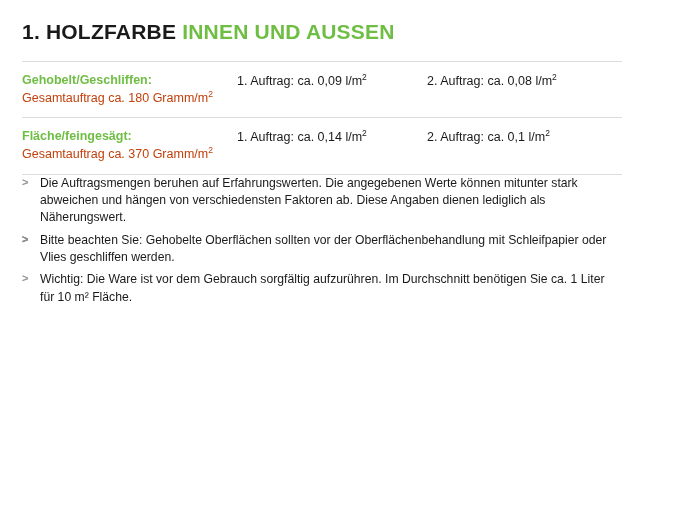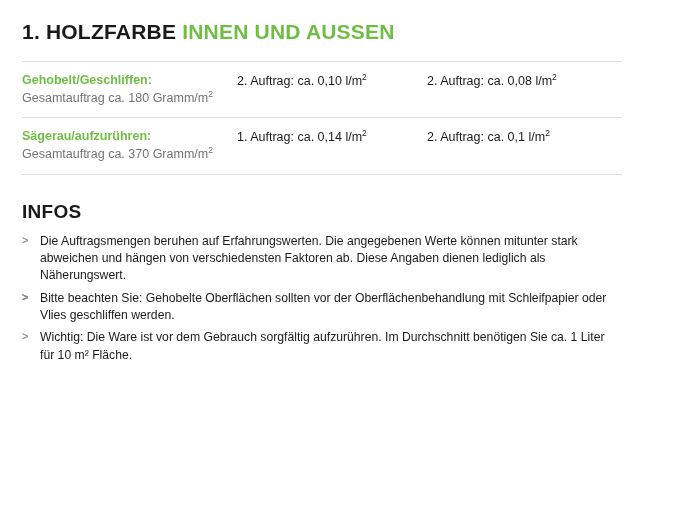--- a/index.html
+++ b/index.html
@@ -69,21 +69,21 @@
     margin-left: 48px;
   }
   .lbl-head {
     color: #6fbe44;
     font-weight: bold;
     display: block;
     font-size: 12.5px;
   }
   .lbl-sub {
     display: block;
-    color: #737373;
+    color: #c2410c;
     font-size: 12.5px;
   }
   .coat {
     color: #1a1a1a;
     font-size: 12.5px;
     display: block;
     padding-top: 1px;
   }
   sup {
     font-size: 8.5px;
@@ -131,42 +131,41 @@
   </h1>
 
   <table class="table">
     <tbody>
       <tr>
         <td class="col-label">
           <span class="lbl-head">Gehobelt/Geschliffen:</span>
           <span class="lbl-sub"><span>Gesamtauftrag ca. 180 Gramm/m</span><sup>2</sup></span>
         </td>
         <td class="col-a">
-          <span class="coat"><span>2. Auftrag: ca. 0,10 l/m</span><sup>2</sup></span>
+          <span class="coat"><span>1. Auftrag: ca. 0,09 l/m</span><sup>2</sup></span>
         </td>
         <td class="col-b">
           <span class="coat"><span>2. Auftrag: ca. 0,08 l/m</span><sup>2</sup></span>
         </td>
       </tr>
       <tr>
         <td class="col-label">
-          <span class="lbl-head">Sägerau/aufzurühren:</span>
+          <span class="lbl-head">Fläche/feingesägt:</span>
           <span class="lbl-sub"><span>Gesamtauftrag ca. 370 Gramm/m</span><sup>2</sup></span>
         </td>
         <td class="col-a">
           <span class="coat"><span>1. Auftrag: ca. 0,14 l/m</span><sup>2</sup></span>
         </td>
         <td class="col-b">
           <span class="coat"><span>2. Auftrag: ca. 0,1 l/m</span><sup>2</sup></span>
         </td>
       </tr>
     </tbody>
   </table>
 
-  <h2 class="infos-title">INFOS</h2>
 
   <ul class="bullets">
     <li>
       <span class="chev">&gt;</span>
       <span>Die Auftragsmengen beruhen auf Erfahrungswerten. Die angegebenen Werte können mitunter stark abweichen und hängen von verschiedensten Faktoren ab. Diese Angaben dienen lediglich als Näherungswert.</span>
     </li>
     <li>
       <span class="chev">&gt;</span>
     </li>
     <li>

